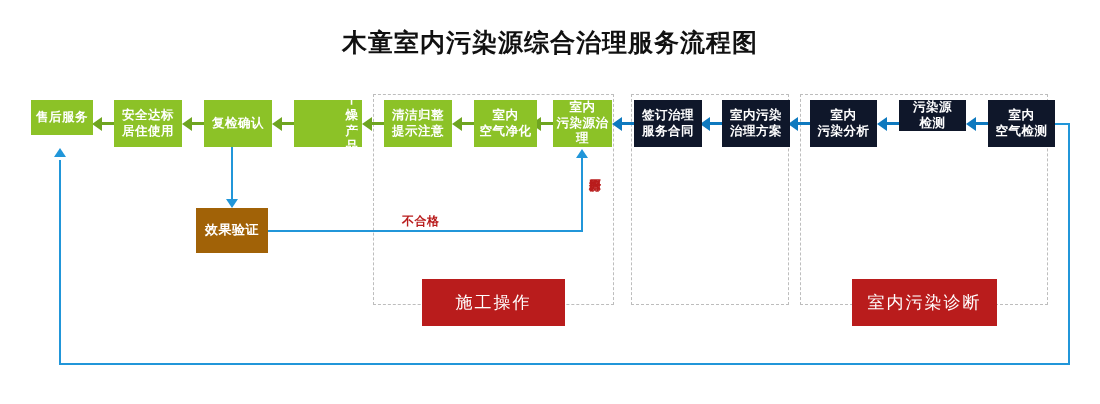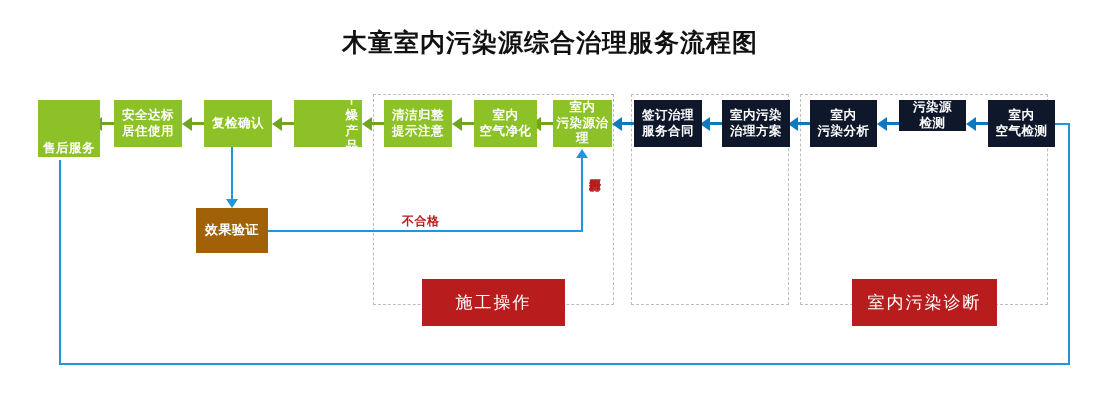--- a/index.html
+++ b/index.html
@@ -182,21 +182,21 @@
   <div class="arrow-blue-up" style="left:576px; top:149px;"></div>
   <div class="edge-label" style="left:402px; top:213px;">不合格</div>
   <div class="edge-label vertical" style="left:586px; top:170px;">分析原因</div>
 
   <div class="hline" style="left:1045px; top:123px; width:25px;"></div>
   <div class="vline" style="left:1068px; top:123px; height:242px;"></div>
   <div class="hline" style="left:59px; top:363px; width:1011px;"></div>
   <div class="vline" style="left:59px; top:160px; height:205px;"></div>
   <div class="arrow-blue-up" style="left:54px; top:148px;"></div>
 
-  <div class="node green" style="left:38px; top:100px; width:62px; height:57px;align-items:flex-end;">
+  <div class="node green" style="left:31px; top:100px; width:62px; height:35px;">
     <span class="lines">售后服务</span>
   </div>
   <div class="node green" style="left:114px; top:100px; width:68px; height:47px;">
     <span class="lines">安全达标
 居住使用</span>
   </div>
   <div class="node green" style="left:204px; top:100px; width:68px; height:47px;">
     <span class="lines">复检确认</span>
   </div>
   <div class="node green" style="left:294px; top:100px; width:68px; height:47px;padding-left:48px;">

